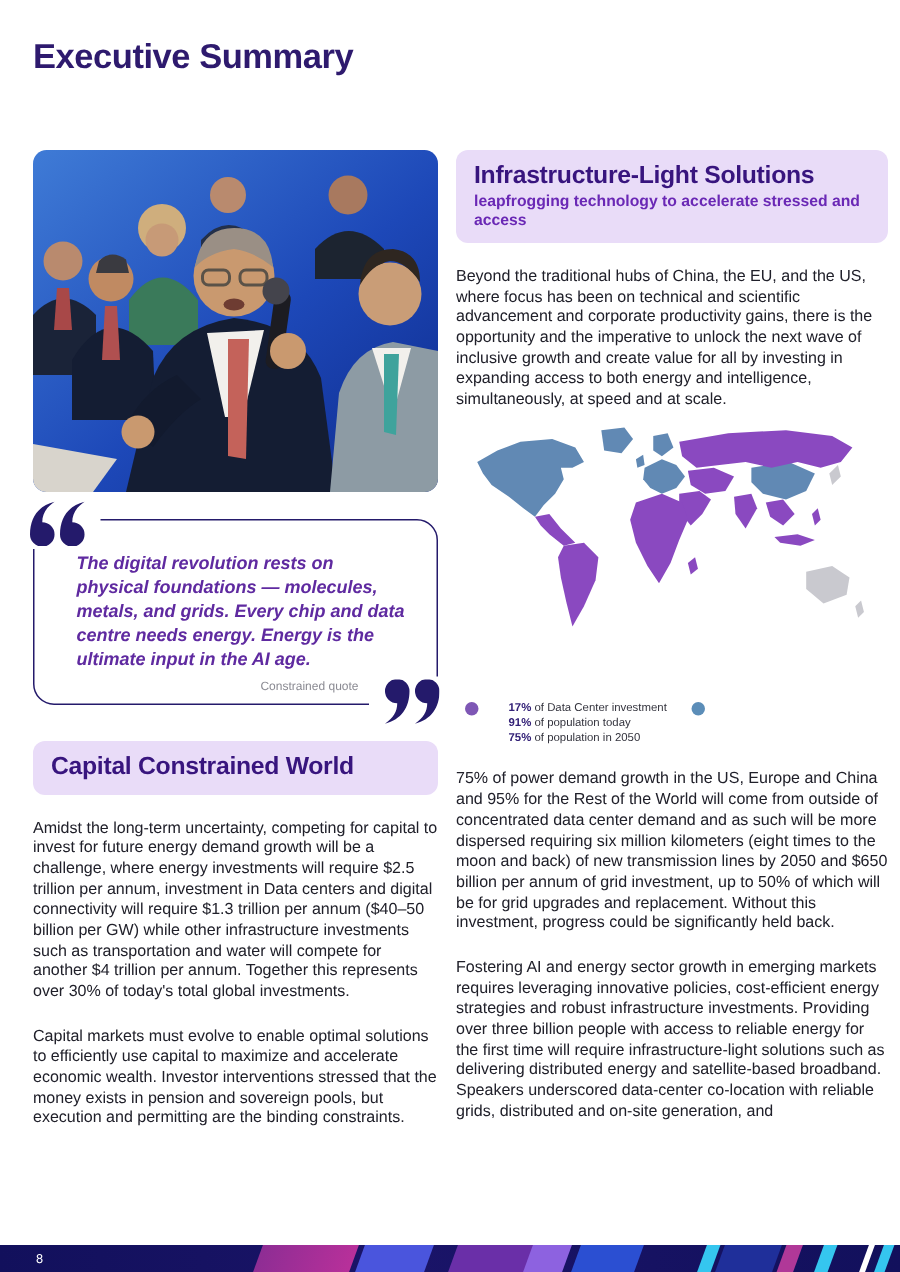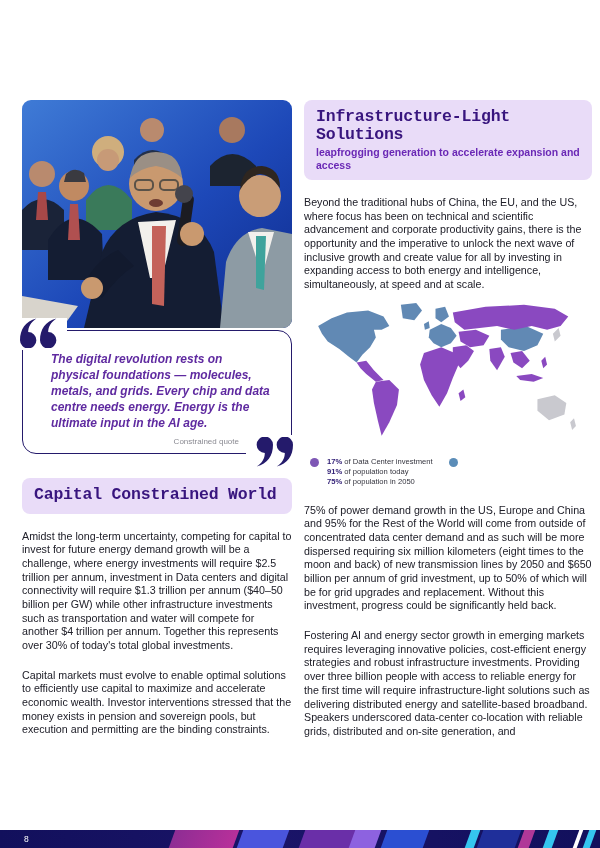--- a/index.html
+++ b/index.html
@@ -14,38 +14,38 @@
     font-size:23px; font-weight:bold; color:#2e1a6e; letter-spacing:-0.3px;
   }
   .col-left  { position:absolute; left:22px;  top:100px; width:270px; }
   .col-right { position:absolute; left:304px; top:100px; width:288px; }
 
   .photo { width:270px; height:228px; border-radius:9px; overflow:hidden; display:block; }
 
   .head-box {
     background:#e9dcf8; border-radius:8px; padding:8px 12px 9px 12px; margin-bottom:10px;
   }
-  .head-box h2 { font-size:16.5px; font-weight:bold; color:#38157e; letter-spacing:-0.2px; line-height:1.1;font-family:Liberation Mono, monospace; }
+  .head-box h2 { font-size:16.5px; font-weight:bold; color:#38157e; letter-spacing:-0.2px; line-height:1.1; }
   .head-box .sub { font-size:10.5px; font-weight:bold; color:#6a28b5; line-height:1.18; margin-top:2px; }
 
   p.body { font-size:10.7px; line-height:1.28; color:#20202a; margin:16px 0 9px 0; }
 
   .map-wrap { margin:2px 0 4px 0; }
   .map-wrap svg { display:block; margin:0 auto; }
 
   .legend { display:flex; gap:16px; margin:4px 0 12px 6px; }
-  .legend-col { display:flex; align-items:flex-start; gap:8px; }
+  .legend-col { display:flex; align-items:flex-start; gap:20px;margin-top:28px; }
   .dot { width:9px; height:9px; border-radius:50%; display:inline-block; margin-top:1px; flex:0 0 auto; }
   .dot.purple { background:#7e57b5; }
   .dot.blue   { background:#5b8db8; }
   .legend-lines { font-size:7.6px; line-height:1.35; color:#33333d; }
   .legend-lines b { color:#332177; }
 
   .quote-box {
-    position:relative; margin-top:2px;
+    position:relative; margin-top:18px;
     border:1.5px solid #241a6b; border-radius:14px;
     padding:20px 18px 22px 28px;
   }
   .quote-open  { position:absolute; top:-13px; left:-3px;  background:#fff; padding:0 7px 2px 0; line-height:0; }
   .quote-close { position:absolute; bottom:-14px; right:-2px; background:#fff; padding:2px 0 0 7px; line-height:0; }
   .quote-text {
     font-size:12px; font-style:italic; font-weight:bold; color:#5f2aa0; line-height:1.34;
   }
   .quote-attr {
     position:absolute; right:52px; bottom:7px;
@@ -74,20 +74,21 @@
   .page-num {
     position:absolute; left:24px; top:0; height:18px; line-height:18px;
     font-size:8.5px; color:#ffffff; z-index:2;
   }
 </style>
 </head>
 <body>
 
 <div class="page">
 
+  <div class="page-title">Executive Summary</div>
 
   <div class="col-left">
 
     <div class="photo">
       <svg width="270" height="228" viewBox="0 0 270 228" xmlns="http://www.w3.org/2000/svg">
         <defs>
           <linearGradient id="bgblue" x1="0" y1="0" x2="1" y2="1">
             <stop offset="0" stop-color="#3f7bd6"></stop>
             <stop offset="0.55" stop-color="#1d48b8"></stop>
             <stop offset="1" stop-color="#0e2a8c"></stop>
@@ -160,21 +161,21 @@
       </div>
       <p class="body">Amidst the long-term uncertainty, competing for capital to invest for future energy demand growth will be a challenge, where energy investments will require $2.5 trillion per annum, investment in Data centers and digital connectivity will require $1.3 trillion per annum ($40–50 billion per GW) while other infrastructure investments such as transportation and water will compete for another $4 trillion per annum. Together this represents over 30% of today's total global investments.</p>
       <p class="body">Capital markets must evolve to enable optimal solutions to efficiently use capital to maximize and accelerate economic wealth. Investor interventions stressed that the money exists in pension and sovereign pools, but execution and permitting are the binding constraints.</p>
     </div>
   </div>
 
   <div class="col-right">
 
     <div class="head-box">
       <h2>Infrastructure-Light Solutions</h2>
-      <div class="sub">leapfrogging generation to accelerate expansion and access</div>
+      <div class="sub">leapfrogging technology to accelerate stressed and access</div>
     </div>
 
     <p class="body">Beyond the traditional hubs of China, the EU, and the US, where focus has been on technical and scientific advancement and corporate productivity gains, there is the opportunity and the imperative to unlock the next wave of inclusive growth and create value for all by investing in expanding access to both energy and intelligence, simultaneously, at speed and at scale.</p>
 
     <div class="map-wrap">
       <svg width="280" height="152" viewBox="0 0 282 158" xmlns="http://www.w3.org/2000/svg">
 
         <path d="M92,4 L108,2 L114,10 L106,20 L94,18 Z" fill="#6189b4"></path>
         <path d="M6,26 L20,18 L36,12 L58,10 L74,16 L80,26 L72,30 L64,30 L66,38 L60,48 L52,56 L46,64 L38,58 L28,50 L16,42 L10,34 Z" fill="#6189b4"></path>
         <path d="M116,24 L121,21 L122,28 L117,30 Z" fill="#6189b4"></path>

